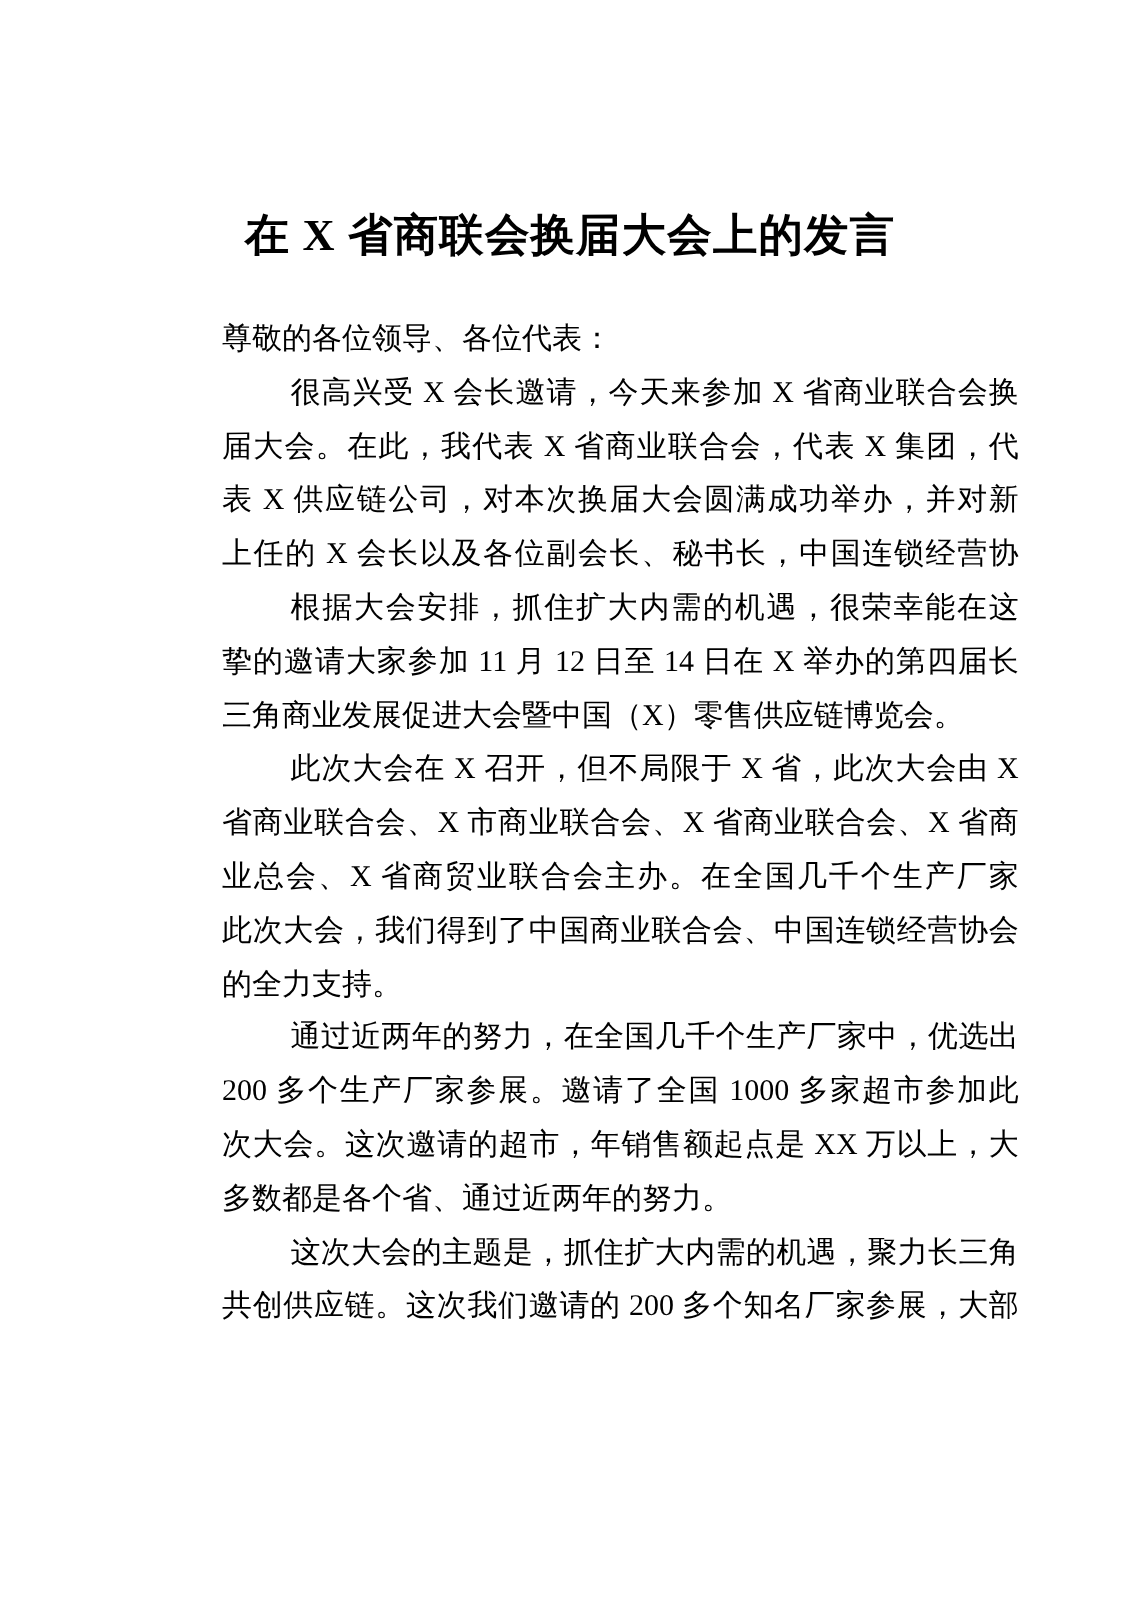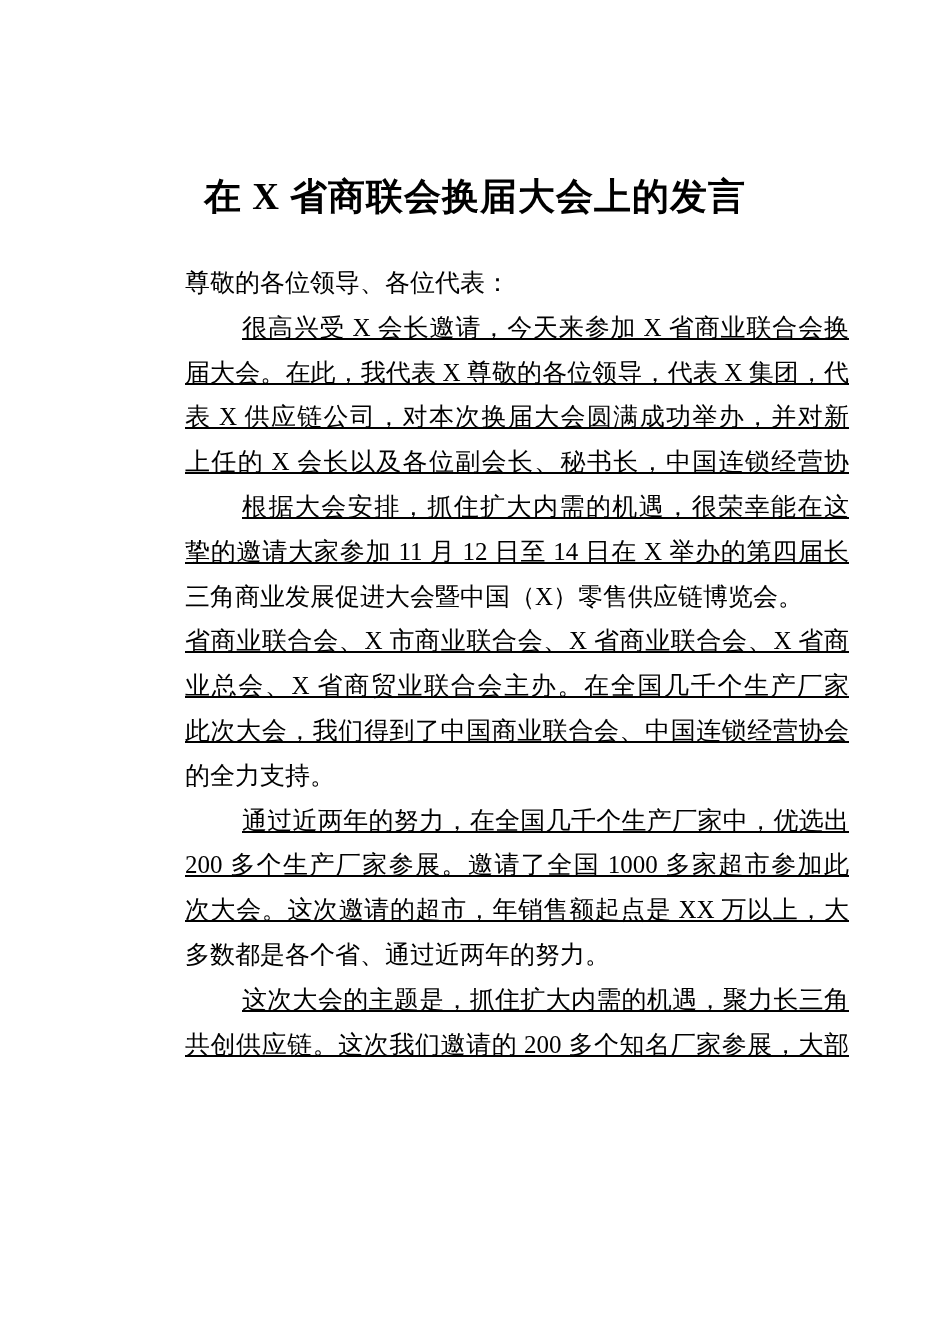--- a/index.html
+++ b/index.html
@@ -49,43 +49,43 @@
     line-height: 44.8px;
     text-align: justify;
     text-align-last: left;
     overflow: hidden;
     white-space: normal;
   }
 
   
   .line.fill {
     text-align-last: justify;
-    text-decoration: underline;
   }
 
   
   .line.indent {
     padding-left: 57px;
   }
 </style>
 </head>
 <body>
 
 <div class="page">
   <div class="doc-title">在 X 省商联会换届大会上的发言</div>
 
   <div class="doc-body">
       <div class="line">尊敬的各位领导、各位代表：</div>
       <div class="line fill indent">很高兴受 X 会长邀请，今天来参加 X 省商业联合会换</div>
-      <div class="line fill">届大会。在此，我代表 X 尊敬的各位领导，代表 X 集团，代</div>
+      <div class="line fill">届大会。在此，我代表 X 省商业联合会，代表 X 集团，代</div>
       <div class="line fill">表 X 供应链公司，对本次换届大会圆满成功举办，并对新</div>
       <div class="line fill">上任的 X 会长以及各位副会长、秘书长，中国连锁经营协会！</div>
       <div class="line fill indent">根据大会安排，抓住扩大内需的机遇，很荣幸能在这</div>
       <div class="line fill">挚的邀请大家参加 11 月 12 日至 14 日在 X 举办的第四届长</div>
       <div class="line">三角商业发展促进大会暨中国（X）零售供应链博览会。</div>
+      <div class="line fill indent">此次大会在 X 召开，但不局限于 X 省，此次大会由 X</div>
       <div class="line fill">省商业联合会、X 市商业联合会、X 省商业联合会、X 省商</div>
       <div class="line fill">业总会、X 省商贸业联合会主办。在全国几千个生产厂家中，</div>
       <div class="line fill">此次大会，我们得到了中国商业联合会、中国连锁经营协会</div>
       <div class="line">的全力支持。</div>
       <div class="line fill indent">通过近两年的努力，在全国几千个生产厂家中，优选出</div>
       <div class="line fill">200 多个生产厂家参展。邀请了全国 1000 多家超市参加此</div>
       <div class="line fill">次大会。这次邀请的超市，年销售额起点是 XX 万以上，大</div>
       <div class="line">多数都是各个省、通过近两年的努力。</div>
       <div class="line fill indent">这次大会的主题是，抓住扩大内需的机遇，聚力长三角</div>
       <div class="line fill">共创供应链。这次我们邀请的 200 多个知名厂家参展，大部</div>

